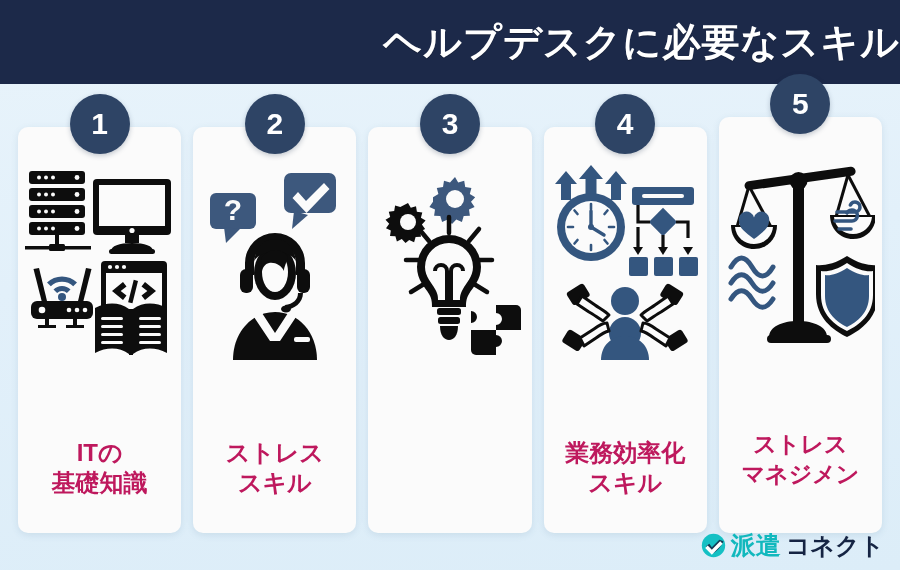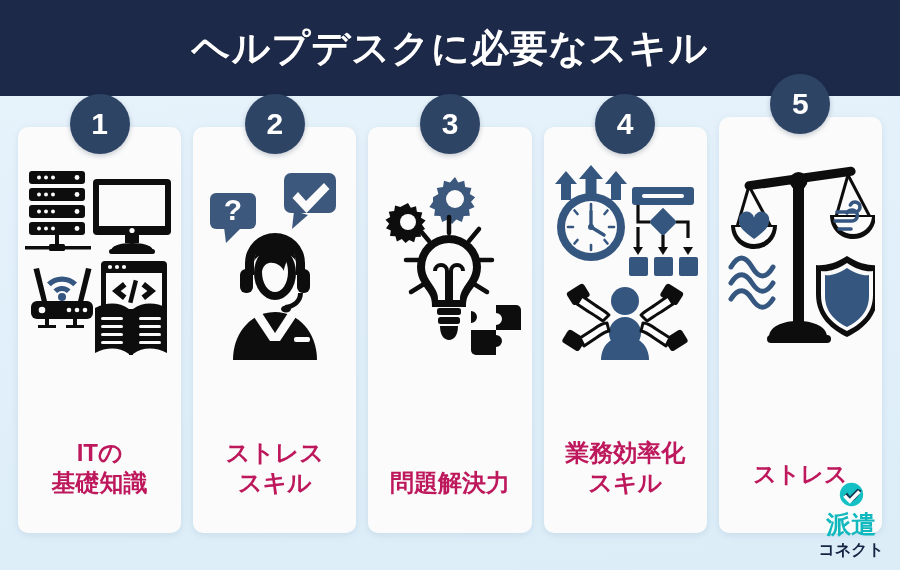--- a/index.html
+++ b/index.html
@@ -8,23 +8,23 @@
     font-family:"Liberation Sans","DejaVu Sans",sans-serif;
     background:#e6f2fa;
   }
   .poster{
     position:relative;width:900px;height:570px;
     background:linear-gradient(175deg,#e9f4fb 0%,#e2f0fa 45%,#dcedf8 100%);
     overflow:hidden;
   }
   
   .header{
-    position:absolute;left:0;top:0;width:900px;height:96px;
+    position:absolute;left:0;top:0;width:900px;height:84px;
     background:#1c2949;
-    display:flex;align-items:center;justify-content:center;font-family:Liberation Serif, serif;
+    display:flex;align-items:center;justify-content:flex-end;font-family:Liberation Serif, serif;
   }
   .header-title{
     color:#ffffff;font-size:38px;font-weight:700;letter-spacing:1px;
     line-height:1;white-space:nowrap;
     text-shadow:0 1px 0 rgba(0,0,0,.25);
   }
   
   .cards{
     position:absolute;left:18px;top:127px;width:864px;height:406px;
     display:flex;gap:12px;
@@ -57,29 +57,29 @@
     margin-top:auto;margin-bottom:0;
     width:100%;text-align:center;
     color:#be185d;font-size:24px;font-weight:700;line-height:1.28;
     padding-bottom:34px;
   }
   .card.tall .caption{font-size:23px;padding-bottom:44px;}
   .cap-line{display:block;white-space:nowrap;}
   
   .logo{
     position:absolute;right:16px;bottom:12px;
-    display:flex;align-items:center;gap:5px;flex-direction:column;
+    display:flex;align-items:center;gap:5px;
   }
   .logo-mark{width:25px;height:25px;flex:0 0 auto;}
   .logo-kanji{
     font-size:25px;font-weight:700;line-height:1;
     color:#11b8bd;letter-spacing:0;
   }
   .logo-kana{
-    font-size:16px;font-weight:700;line-height:1;
+    font-size:24px;font-weight:700;line-height:1;
     color:#152443;letter-spacing:0;
   }
 </style>
 </head>
 <body>
 
 <div class="poster">
 
   <div class="header">
     <div class="header-title">ヘルプデスクに必要なスキル</div>
@@ -261,23 +261,20 @@
             <path d="M65 161h18c0 9-4 14-9 14s-9-5-9-14z"></path>
           </g>
 
           <g fill="#0d0d0d">
             <rect x="96" y="140" width="50" height="50" rx="5"></rect>
             <path d="M96 140h25v8a6 6 0 1 1 0 12v5H96v-7a6 6 0 1 0 0-12z" fill="#fbfbfb"></path>
             <path d="M146 190h-25v-8a6 6 0 1 0 0-12v-5h25v7a6 6 0 1 1 0 12z" fill="#fbfbfb"></path>
           </g>
         </svg>
       </div>
-      <div class="caption">
-        <span class="cap-line">問題解決力</span>
-      </div>
     </div>
 
     <div class="card">
       <div class="badge">4</div>
       <div class="art">
         <svg width="150" height="195" viewBox="0 0 150 195">
 
           <g fill="#34567f">
             <path d="M16 6l11 13h-6v16h-10V19H5z"></path>
             <path d="M41 0l12 14h-6.5v17h-11V14H29z"></path>
@@ -388,20 +385,21 @@
 
           <g>
             <path d="M122 95c12 8 24 10 31 9v29c0 24-17 36-31 43-14-7-31-19-31-43v-29c7 1 19-1 31-9z" fill="#0d0d0d"></path>
             <path d="M122 102c10 7 20 9 26 8v24c0 20-14 30-26 36-12-6-26-16-26-36v-24c6 1 16-1 26-8z" fill="#fbfbfb"></path>
             <path d="M122 107c9 6 17 8 22 7v21c0 17-12 26-22 31-10-5-22-14-22-31v-21c5 1 13-1 22-7z" fill="#34567f"></path>
           </g>
         </svg>
       </div>
       <div class="caption">
         <span class="cap-line">ストレス</span>
+        <span class="cap-line">マネジメン</span>
       </div>
     </div>
 
   </div>
 
   <div class="logo">
     <svg class="logo-mark" viewBox="0 0 30 30">
       <circle cx="15" cy="15" r="14" fill="#15c0c4"></circle>
       <path d="M13 17l9-9 5 2c-3 7-8 12-12 14-4-1-7-4-9-8l4-3z" fill="#123a55"></path>
       <path d="M8 15l5 5 10-10 3 3-13 13-8-8z" fill="#ffffff"></path>

